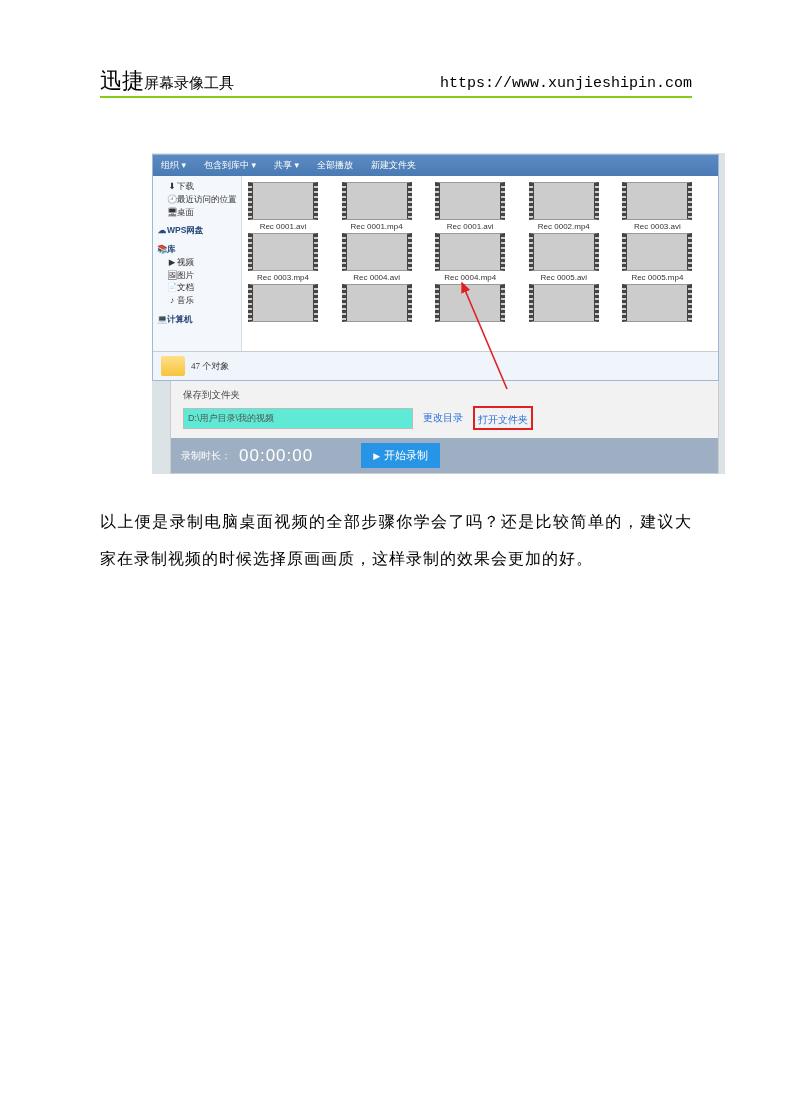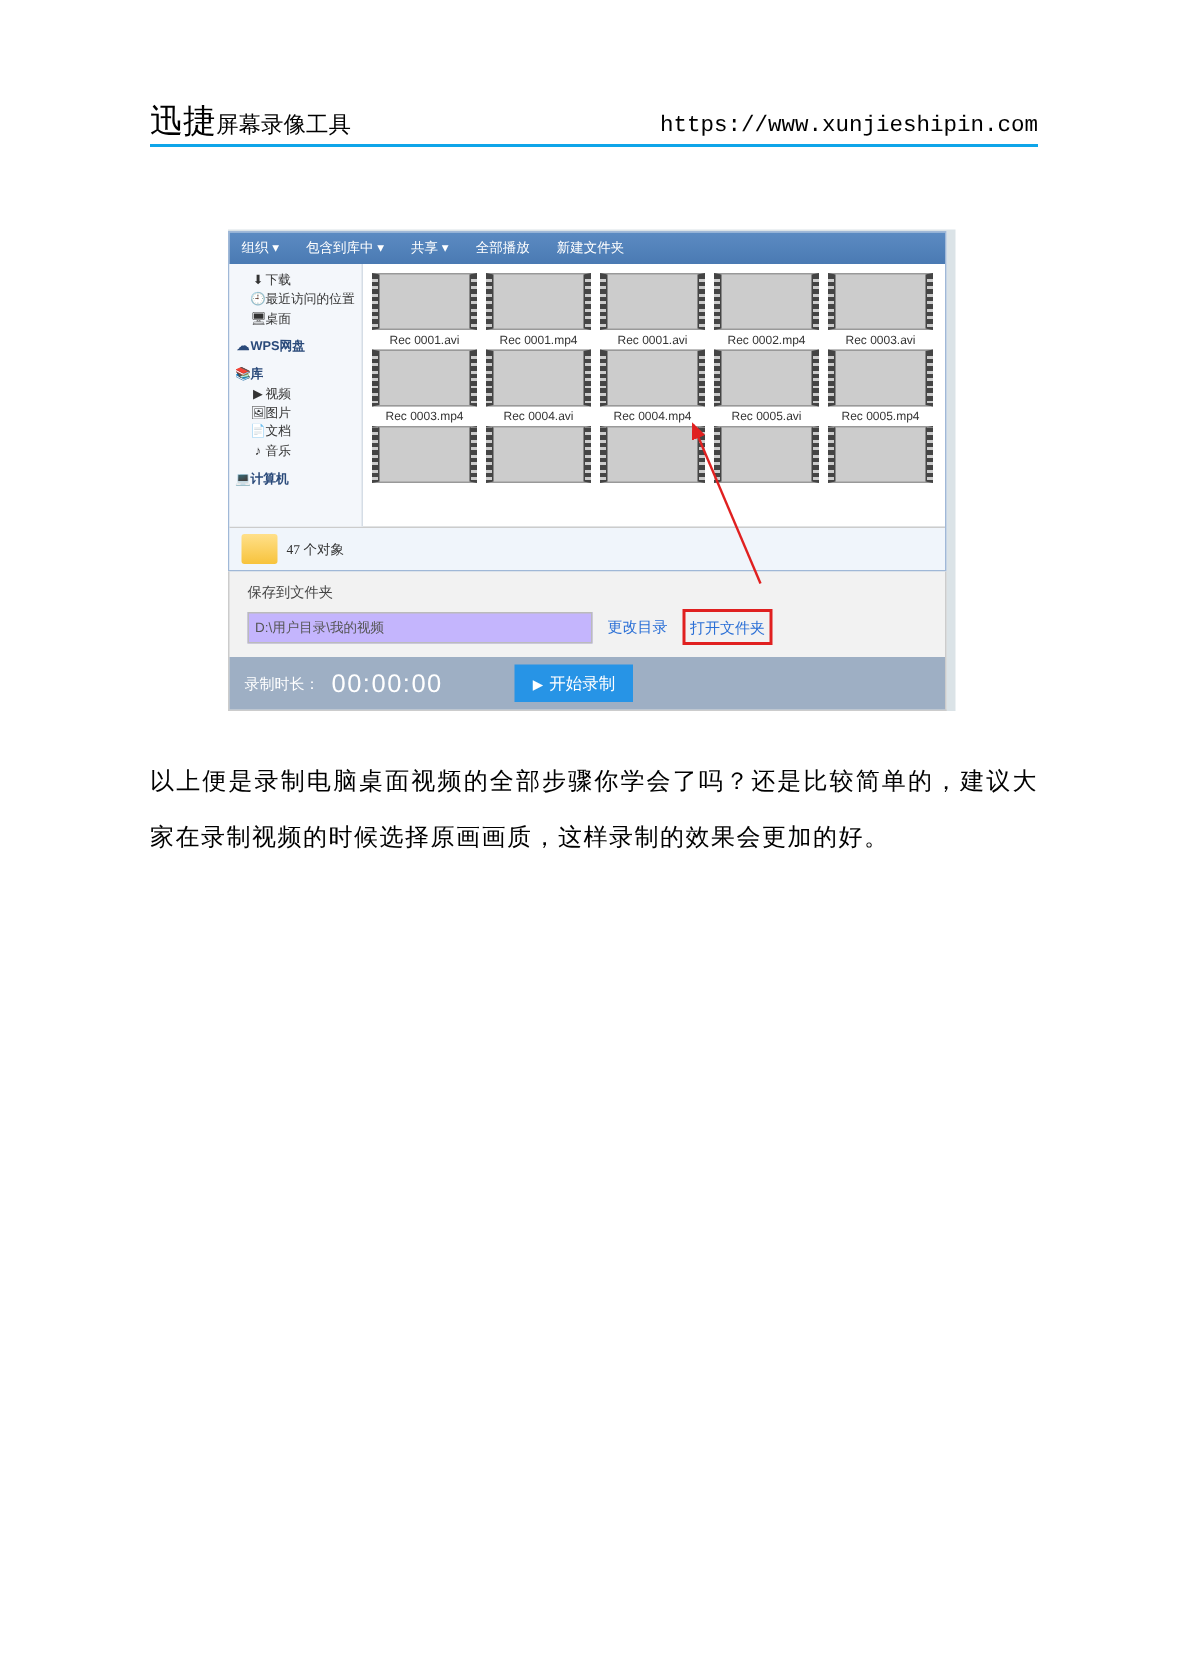--- a/index.html
+++ b/index.html
@@ -13,21 +13,21 @@
     position: relative;
   }
   .page {
     padding: 70px 100px 0 100px;
     box-sizing: border-box;
   }
   .header {
     display: flex;
     justify-content: space-between;
     align-items: flex-end;
-    border-bottom: 2px solid #0ea5e9;
+    border-bottom: 2px solid #84cc16;
     padding-bottom: 4px;
     margin-bottom: 55px;
   }
   .header-left {
     font-size: 15px;
     line-height: 1;
   }
   .header-left .big {
     font-size: 22px;
     font-weight: 400;
@@ -38,21 +38,21 @@
   }
   .paragraph {
     font-size: 16px;
     line-height: 2.3;
     letter-spacing: 1px;
     text-align: justify;
   }
   
   .shot-wrap {
     margin: 10px 0 30px 52px;
-    width: 485px;
+    width: 573px;
     position: relative;
   }
   .shot-bg {
     background: #dbe3e7;
     padding: 1px 6px 0 0;
   }
   .explorer {
     border: 1px solid #a0b8d7;
     background: #fff;
     font-size: 9px;
@@ -130,38 +130,39 @@
   .folder-ic {
     width: 24px; height: 20px;
     background: linear-gradient(#ffe08a,#f7c33c);
     border-radius: 2px;
   }
   
   .app-panel {
     background: #f2f2f2;
     border: 1px solid #ccc;
     border-top: none;
+    margin-left: 18px;
   }
   .save-row {
     padding: 8px 10px 4px 12px;
     font-size: 9.5px;
     color: #444;
   }
   .path-row {
     display: flex;
     align-items: center;
     gap: 10px;
     padding: 0 10px 8px 12px;
   }
   .path-input {
     flex: none;
     width: 220px;
     height: 17px;
     border: 1px solid #bbb;
-    background: #c4b5fd;
+    background: #5eead4;
     font-size: 9px;
     padding: 1px 4px;
     color: #555;
   }
   .link { color: #2a6fd6; font-size: 10px; }
   .open-link-box {
     border: 2px solid #e02020;
     padding: 1px 3px;
   }
   .rec-bar {

